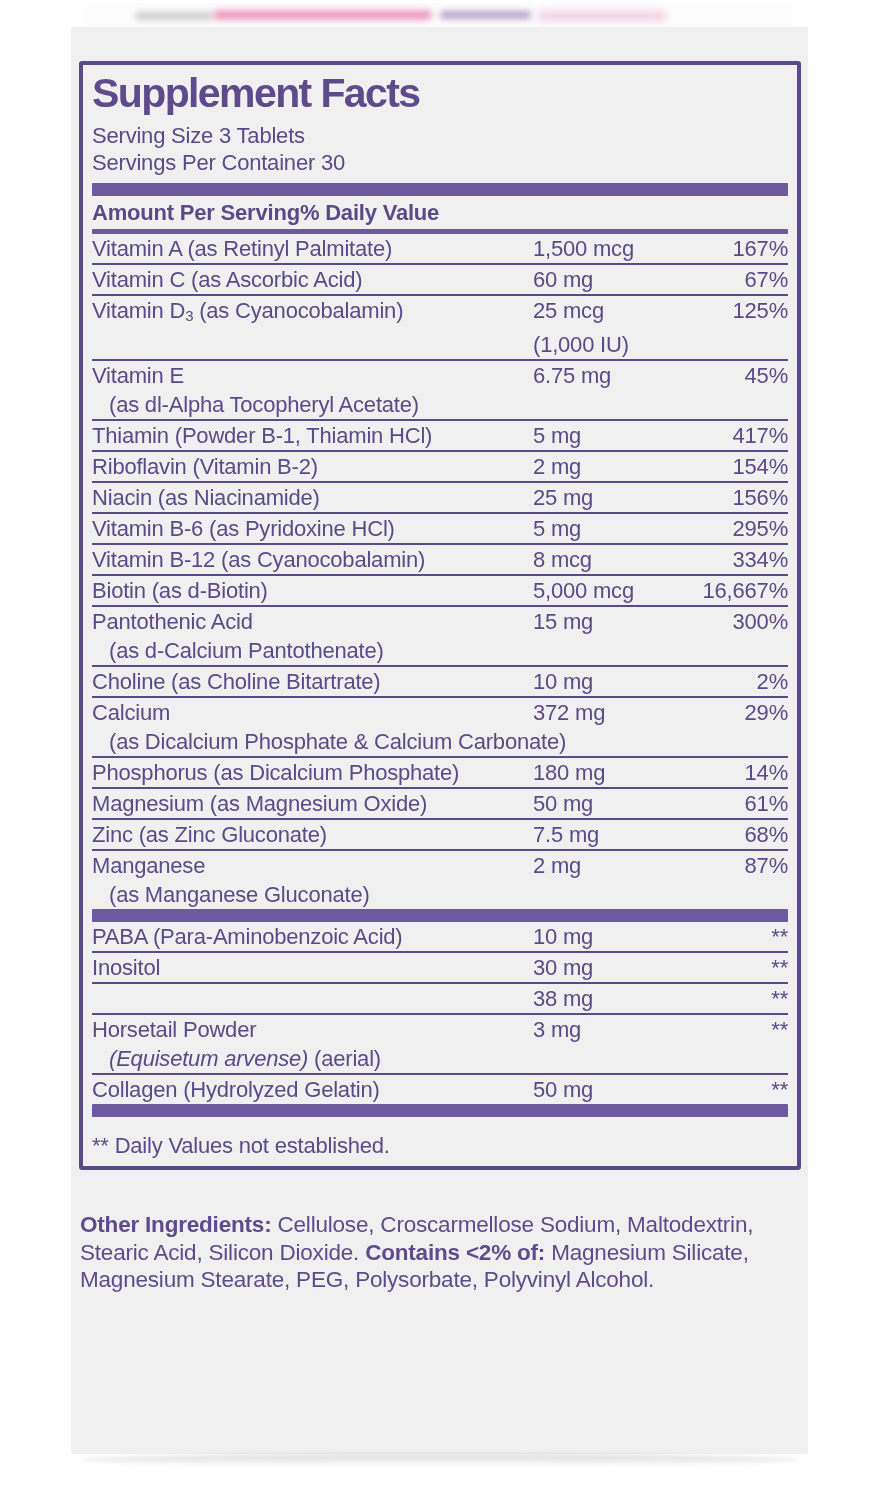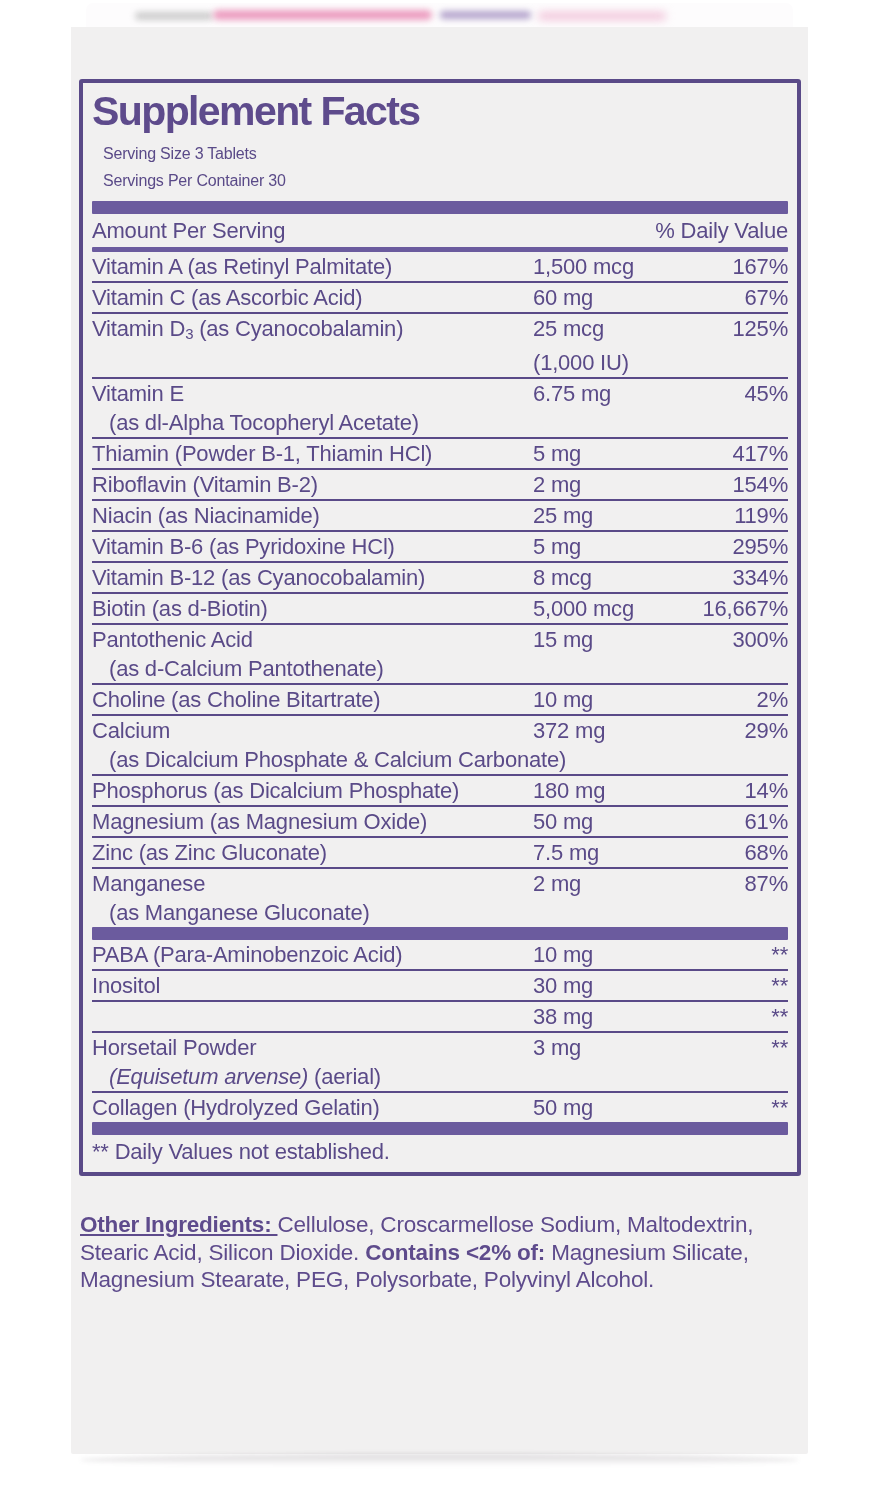--- a/index.html
+++ b/index.html
@@ -34,51 +34,51 @@
     background:var(--panel);border-radius:0 0 2px 2px;
   }
   .box-shadow-strip{
     position:absolute;left:80px;top:1454px;width:719px;height:12px;
     background:linear-gradient(to bottom,rgba(70,60,70,0.20),rgba(70,60,70,0));
     filter:blur(2px);border-radius:50%/6px;
   }
 
   
   .sf-box{
-    position:absolute;left:8px;top:52px;width:722px;
+    position:absolute;left:8px;top:34px;width:722px;
     border:4px solid var(--purple);border-radius:3px;
     padding:4px 9px 0 9px;
   }
   .sf-title{
     font-size:41px;font-weight:bold;letter-spacing:-1.6px;
     line-height:44px;margin:2px 0 7px 0;color:#5e4b8c;
   }
-  .serving-line{font-size:16px;line-height:27px;margin-left:11px;}
+  .serving-line{font-size:22px;line-height:27px;}
   .bar{background:var(--purple-bar);border-radius:1px;}
   .bar.thick{height:13px;margin-top:7px;}
   .bar.mid{height:5px;}
   .header-row{
-    display:flex;justify-content:space-between;
-    font-size:22px;font-weight:normal;line-height:33px;
+    display:flex;
+    font-size:22px;font-weight:bold;line-height:33px;
   }
   .rows{width:100%;}
   .row{
     display:grid;grid-template-columns:441px 1fr auto;
     border-top:2px solid var(--purple);
     font-size:22px;
   }
   .row.first{border-top:none;}
   .row .c1{grid-column:1;grid-row:1;line-height:29px;padding-right:4px;white-space:nowrap;}
   .row .c2{grid-column:2;grid-row:1;line-height:29px;white-space:nowrap;}
   .row .c3{grid-column:3;grid-row:1;line-height:29px;text-align:center;white-space:nowrap;}
   .row .c1b{grid-column:1 / span 2;grid-row:2;line-height:29px;padding-left:17px;white-space:nowrap;}
   .row .c2b{grid-column:2 / span 2;grid-row:2;line-height:29px;white-space:nowrap;}
   .seg-sub{font-size:0.68em;vertical-align:-0.22em;}
   .seg-i{font-style:italic;}
-  .footnote{font-size:22px;line-height:30px;padding:2px 0 5px 0;}
+  .footnote{font-size:22px;line-height:30px;padding:14px 0 5px 0;}
 
   .other{
     position:absolute;left:9px;top:1184px;width:706px;
     font-size:22.5px;line-height:27.5px;color:#5e4b8c;
   }
 </style>
 </head>
 <body>
 
 <div class="photo">
@@ -135,21 +135,21 @@
             <span class="c3">417%</span>
           </div>
           <div class="row">
             <span class="c1">Riboflavin (Vitamin B-2)</span>
             <span class="c2">2 mg</span>
             <span class="c3">154%</span>
           </div>
           <div class="row">
             <span class="c1">Niacin (as Niacinamide)</span>
             <span class="c2">25 mg</span>
-            <span class="c3">119%</span>
+            <span class="c3">156%</span>
           </div>
           <div class="row">
             <span class="c1">Vitamin B-6 (as Pyridoxine HCl)</span>
             <span class="c2">5 mg</span>
             <span class="c3">295%</span>
           </div>
           <div class="row">
             <span class="c1">Vitamin B-12 (as Cyanocobalamin)</span>
             <span class="c2">8 mcg</span>
             <span class="c3">334%</span>
@@ -223,19 +223,19 @@
             <span class="c2">50 mg</span>
             <span class="c3">**</span>
           </div>
         </div>
 
       <div class="bar thick" style="margin-top:0;"></div>
 
       <div class="footnote">** Daily Values not established.</div>
     </div>
 
-    <p class="other" id="other-ingredients"><span style="font-weight: bold; text-decoration: underline;">Other Ingredients: </span><span>Cellulose, Croscarmellose Sodium, Maltodextrin, Stearic Acid, Silicon Dioxide. </span><span style="font-weight: bold; margin-top: 20px;">Contains &lt;2% of: </span><span>Magnesium Silicate, Magnesium Stearate, PEG, Polysorbate, Polyvinyl Alcohol.</span></p>
+    <p class="other" id="other-ingredients"><span style="font-weight: bold;">Other Ingredients: </span><span>Cellulose, Croscarmellose Sodium, Maltodextrin, Stearic Acid, Silicon Dioxide. </span><span style="font-weight: bold; margin-top: 20px;">Contains &lt;2% of: </span><span>Magnesium Silicate, Magnesium Stearate, PEG, Polysorbate, Polyvinyl Alcohol.</span></p>
 
   </div>
 
   <div class="box-shadow-strip"></div>
 
 </div>
 
 </body></html>

